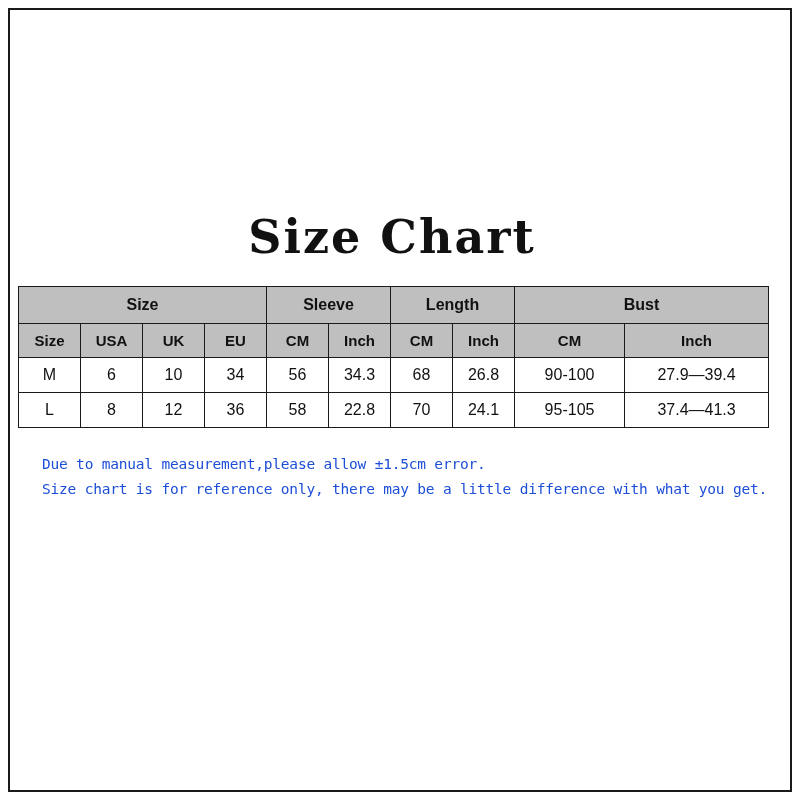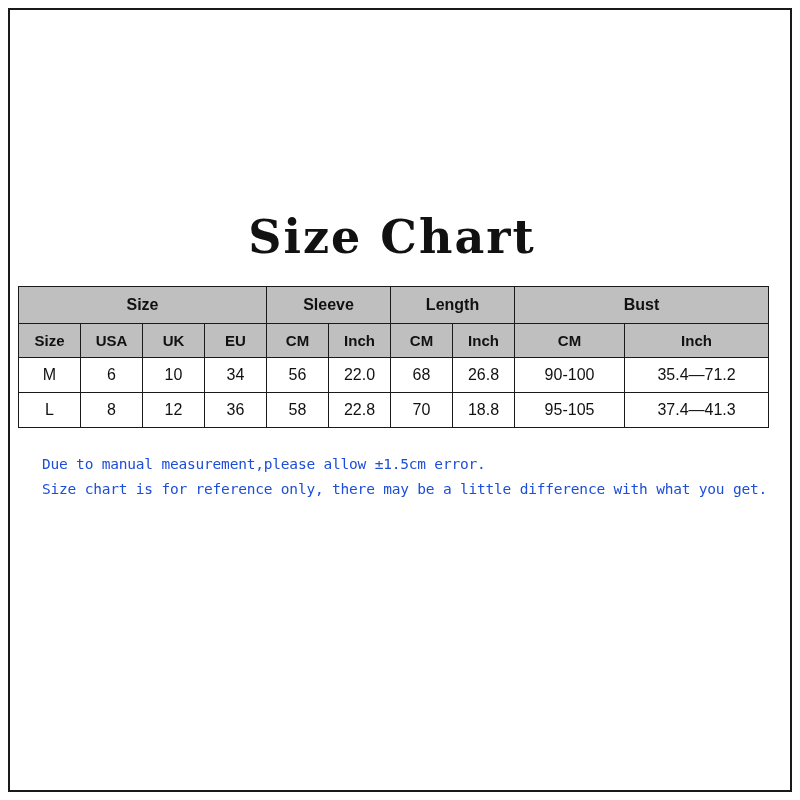--- a/index.html
+++ b/index.html
@@ -128,35 +128,35 @@
           <td>CM</td>
           <td>Inch</td>
         </tr>
 
         <tr class="data-row">
           <td>M</td>
           <td>6</td>
           <td>10</td>
           <td>34</td>
           <td>56</td>
-          <td>22.0</td>
+          <td>34.3</td>
           <td>68</td>
           <td>26.8</td>
           <td>90-100</td>
-          <td>35.4—71.2</td>
+          <td>27.9—39.4</td>
         </tr>
         <tr class="data-row">
           <td>L</td>
           <td>8</td>
           <td>12</td>
           <td>36</td>
           <td>58</td>
           <td>22.8</td>
           <td>70</td>
-          <td>18.8</td>
+          <td>24.1</td>
           <td>95-105</td>
           <td>37.4—41.3</td>
         </tr>
       </tbody>
     </table>
 
     <div class="notes">
       <div>Due to manual measurement,please allow ±1.5cm error.</div>
       <div>Size chart is for reference only, there may be a little difference with what you get.</div>
     </div>

